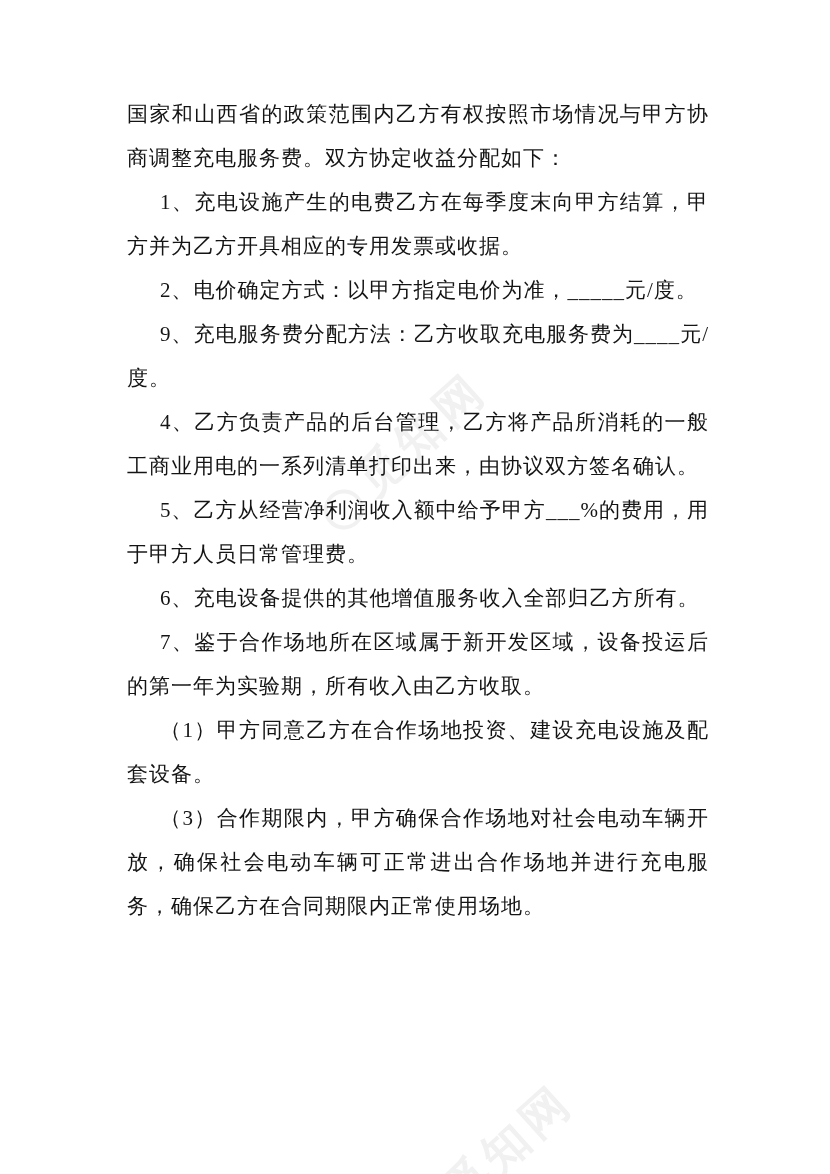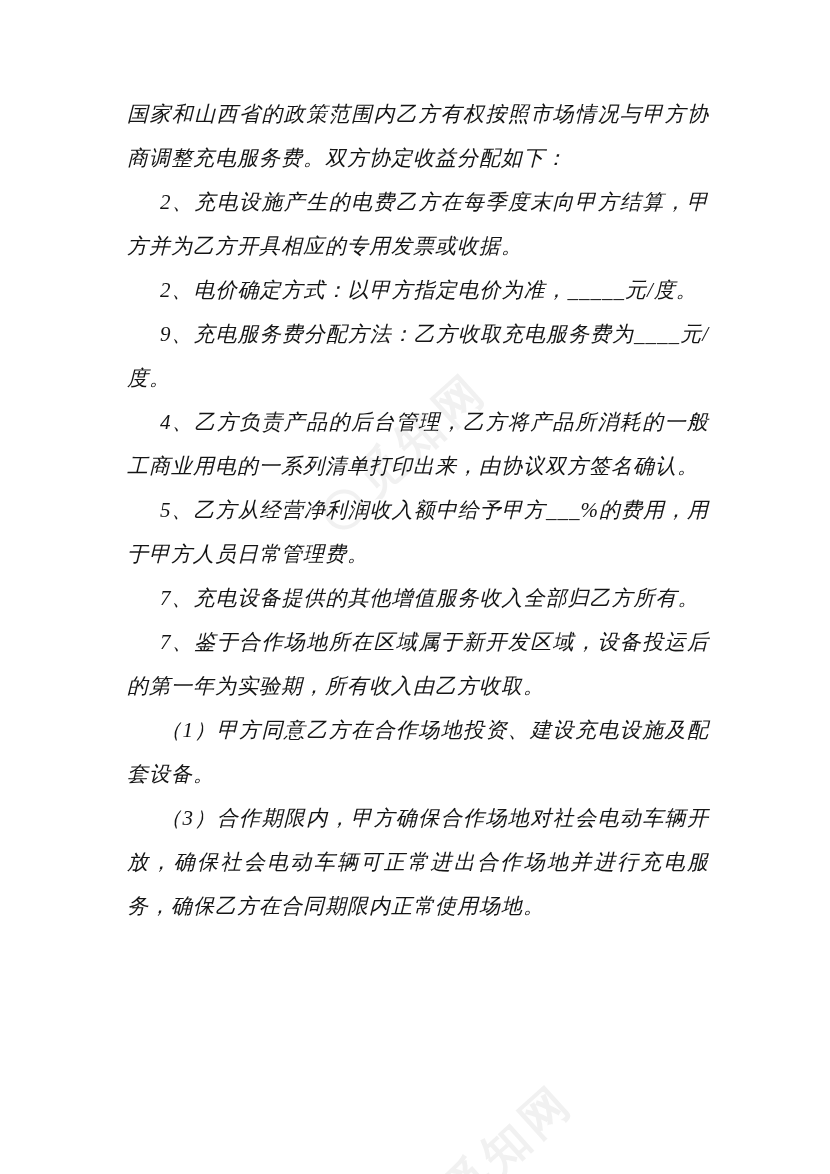--- a/index.html
+++ b/index.html
@@ -24,21 +24,20 @@
     top: 92px;
     width: 582px;
   }
   .para {
     margin: 0;
     font-size: 21px;
     line-height: 44px;
     text-align: justify;
     letter-spacing: 1px;
     word-break: break-all;
-    font-style: italic;
   }
   .para.indent { text-indent: 33px; }
   .para.bold { font-weight: bold; }
   .watermark {
     position: absolute;
     color: rgba(60, 60, 60, 0.07);
     font-size: 46px;
     font-weight: bold;
     letter-spacing: 6px;
     white-space: nowrap;
@@ -69,26 +68,26 @@
 <body>
 
 <div class="page">
 
   <div class="watermark wm-center">
     <span class="wm-ring"></span><span>觅知网</span>
   </div>
 
   <div class="content">
       <p class="para">国家和山西省的政策范围内乙方有权按照市场情况与甲方协商调整充电服务费。双方协定收益分配如下：</p>
-      <p class="para indent">2、充电设施产生的电费乙方在每季度末向甲方结算，甲方并为乙方开具相应的专用发票或收据。</p>
+      <p class="para indent">1、充电设施产生的电费乙方在每季度末向甲方结算，甲方并为乙方开具相应的专用发票或收据。</p>
       <p class="para indent">2、电价确定方式：以甲方指定电价为准，_____元/度。</p>
       <p class="para indent">9、充电服务费分配方法：乙方收取充电服务费为____元/度。</p>
       <p class="para indent">4、乙方负责产品的后台管理，乙方将产品所消耗的一般工商业用电的一系列清单打印出来，由协议双方签名确认。</p>
       <p class="para indent">5、乙方从经营净利润收入额中给予甲方___%的费用，用于甲方人员日常管理费。</p>
-      <p class="para indent">7、充电设备提供的其他增值服务收入全部归乙方所有。</p>
+      <p class="para indent">6、充电设备提供的其他增值服务收入全部归乙方所有。</p>
       <p class="para indent">7、鉴于合作场地所在区域属于新开发区域，设备投运后的第一年为实验期，所有收入由乙方收取。</p>
       <p class="para indent">（1）甲方同意乙方在合作场地投资、建设充电设施及配套设备。</p>
       <p class="para indent">（3）合作期限内，甲方确保合作场地对社会电动车辆开放，确保社会电动车辆可正常进出合作场地并进行充电服务，确保乙方在合同期限内正常使用场地。</p>
     </div>
 
   <div class="watermark wm-bottom-right">
     <span>觅知网</span>
   </div>
 
 </div>

